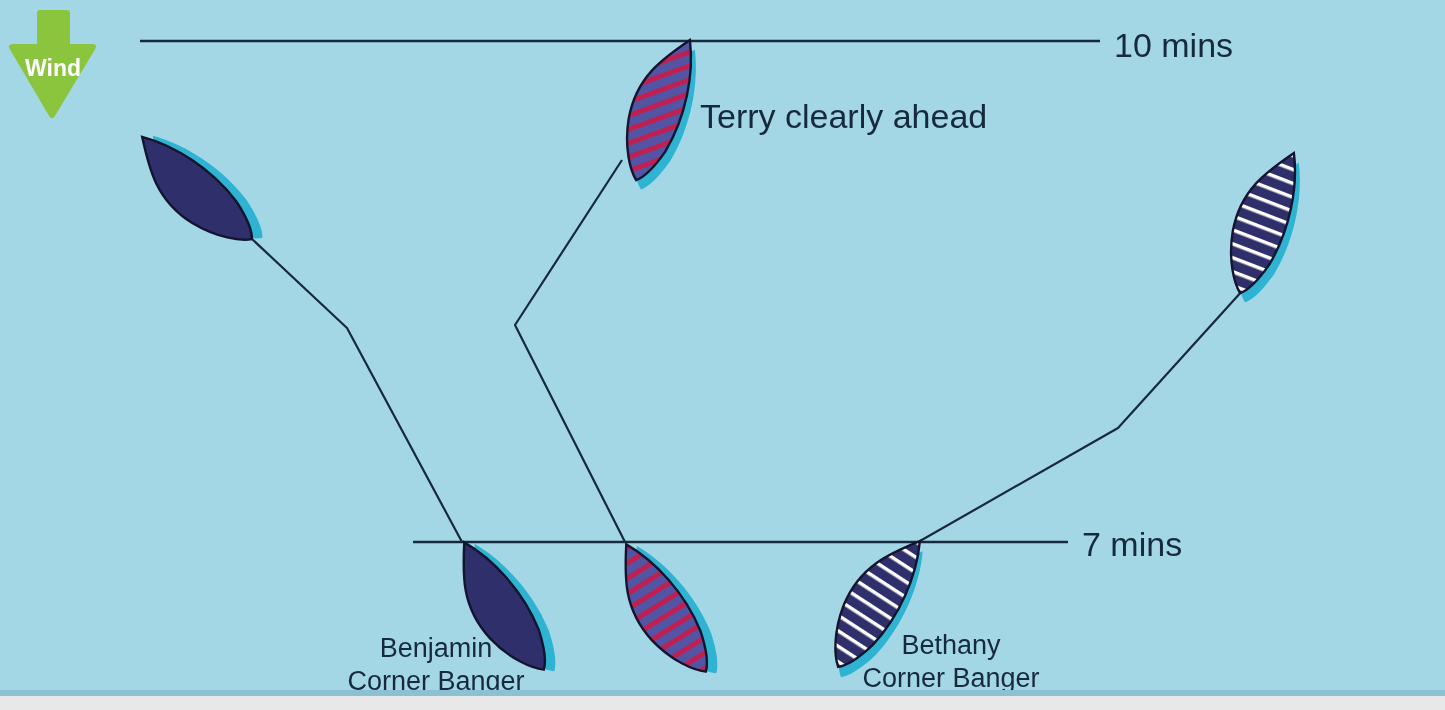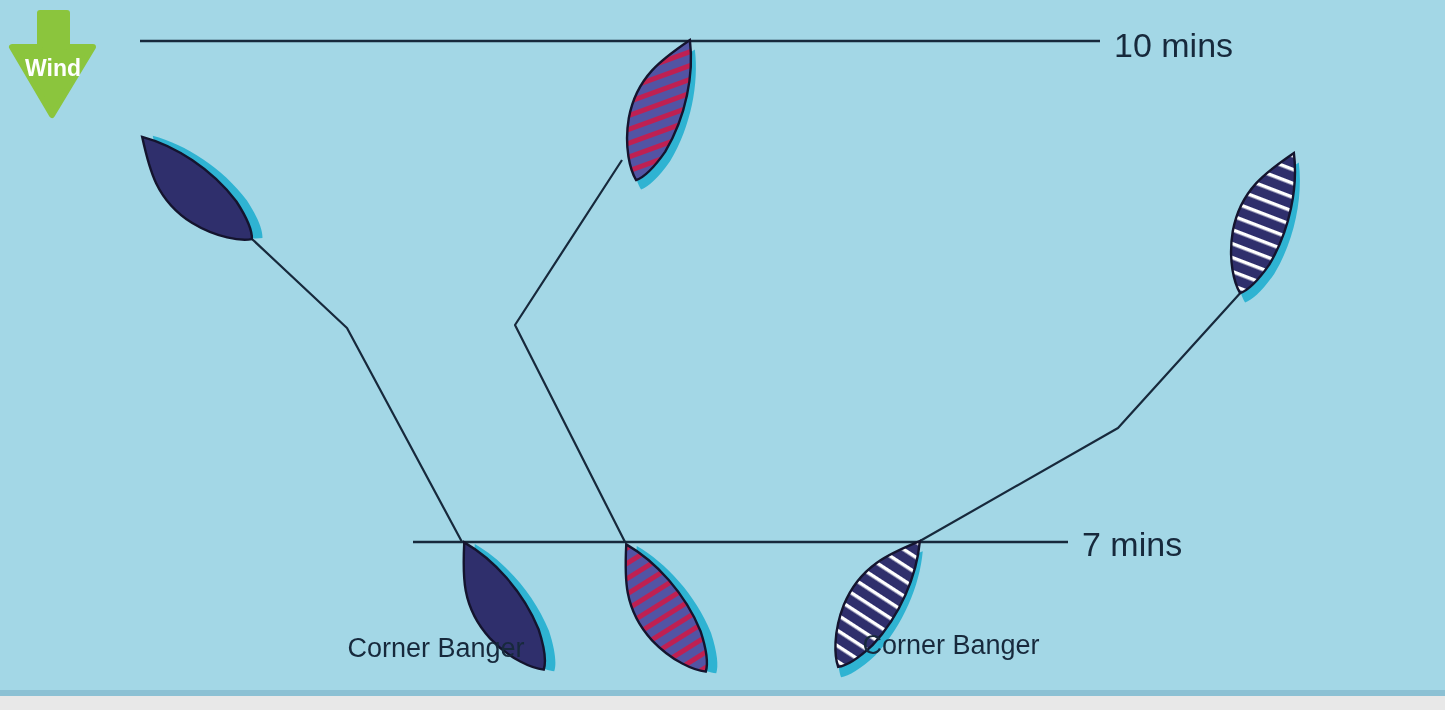--- a/index.html
+++ b/index.html
@@ -83,24 +83,27 @@
         <path d="M 0,-75 C 16,-45 24,-2 17,38 C 12,58 6,70 0,75 C -9,68 -23,49 -29,20 C -37,-22 -18,-49 0,-75 Z" transform="translate(8,7)" fill="#2fb3d2"></path>
         <path d="M 0,-75 C 16,-45 24,-2 17,38 C 12,58 6,70 0,75 C -9,68 -23,49 -29,20 C -37,-22 -18,-49 0,-75 Z" fill="url(#stripes-5)" stroke="#14142e" stroke-width="2.4"></path>
       </g>
     </svg>
 
   <div class="wind-label">Wind</div>
 
   <div class="txt finish-label">10 mins</div>
   <div class="txt start-label">7 mins</div>
 
+  <div class="txt annotation">Terry clearly ahead</div>
 
   <div class="txt boat-label label-benjamin">
+    <div>Benjamin</div>
     <div>Corner Banger</div>
   </div>
 
 
   <div class="txt boat-label label-bethany">
+    <div>Bethany</div>
     <div>Corner Banger</div>
   </div>
 
   <div class="footer-strip"></div>
 </div>
 
 </body></html>

